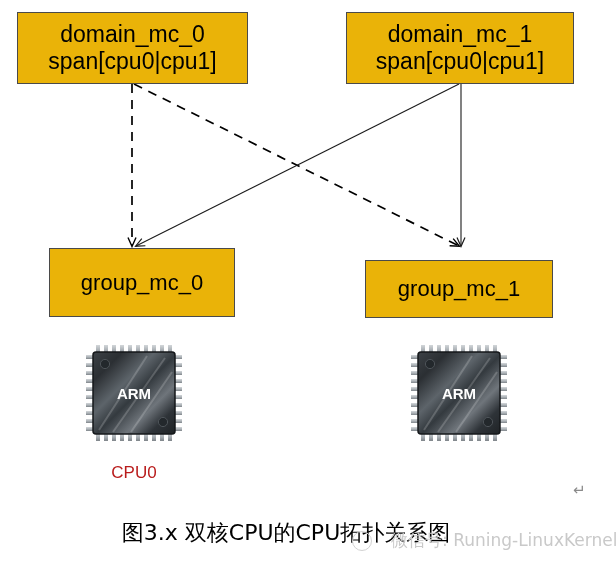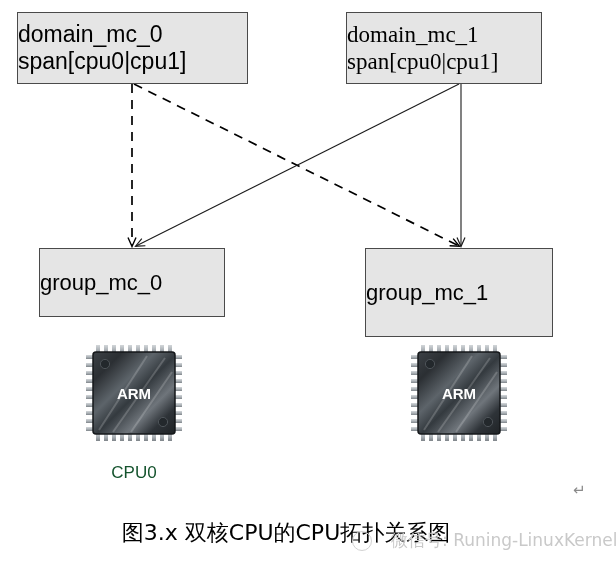--- a/index.html
+++ b/index.html
@@ -15,42 +15,43 @@
     width: 616px;
     height: 567px;
     background: #ffffff;
     overflow: hidden;
   }
 
   
   .node-box {
     position: absolute;
     box-sizing: border-box;
-    background: #e5e5e5;
+    background: #eab308;
     border: 1px solid #4a4a4a;
     display: flex;
     flex-direction: column;
+    align-items: center;
     justify-content: center;
     line-height: 1.18;
     color: #000000;
     z-index: 3;
   }
   .node-box .line1,
   .node-box .line2 {
     display: block;
     white-space: nowrap;
   }
 
   .domain-box { font-size: 23px; }
   .group-box  { font-size: 22px; }
 
   #box-domain-0 { left: 17px;  top: 12px;  width: 231px; height: 72px; }
-  #box-domain-1 { left: 346px; top: 12px;  width: 196px; height: 72px; font-family: Liberation Serif, serif; }
-  #box-group-0  { left: 39px;  top: 248px; width: 186px; height: 69px; }
-  #box-group-1  { left: 365px; top: 248px; width: 188px; height: 89px; }
+  #box-domain-1 { left: 346px; top: 12px;  width: 228px; height: 72px; }
+  #box-group-0  { left: 49px;  top: 248px; width: 186px; height: 69px; }
+  #box-group-1  { left: 365px; top: 260px; width: 188px; height: 58px; }
 
   
   #connectors {
     position: absolute;
     left: 0;
     top: 0;
     width: 616px;
     height: 567px;
     z-index: 2;
   }
@@ -63,21 +64,21 @@
     z-index: 3;
   }
   #chip-0 { left: 79px;  top: 338px; }
   #chip-1 { left: 404px; top: 338px; }
 
   .chip-label {
     position: absolute;
     width: 140px;
     text-align: center;
     font-size: 17px;
-    color: #14532d;
+    color: #b91c1c;
     z-index: 3;
   }
   #label-cpu-0 { left: 64px;  top: 463px; }
   #label-cpu-1 { left: 389px; top: 463px; }
 
   
   #caption {
     position: absolute;
     left: 0;
     top: 518px;

